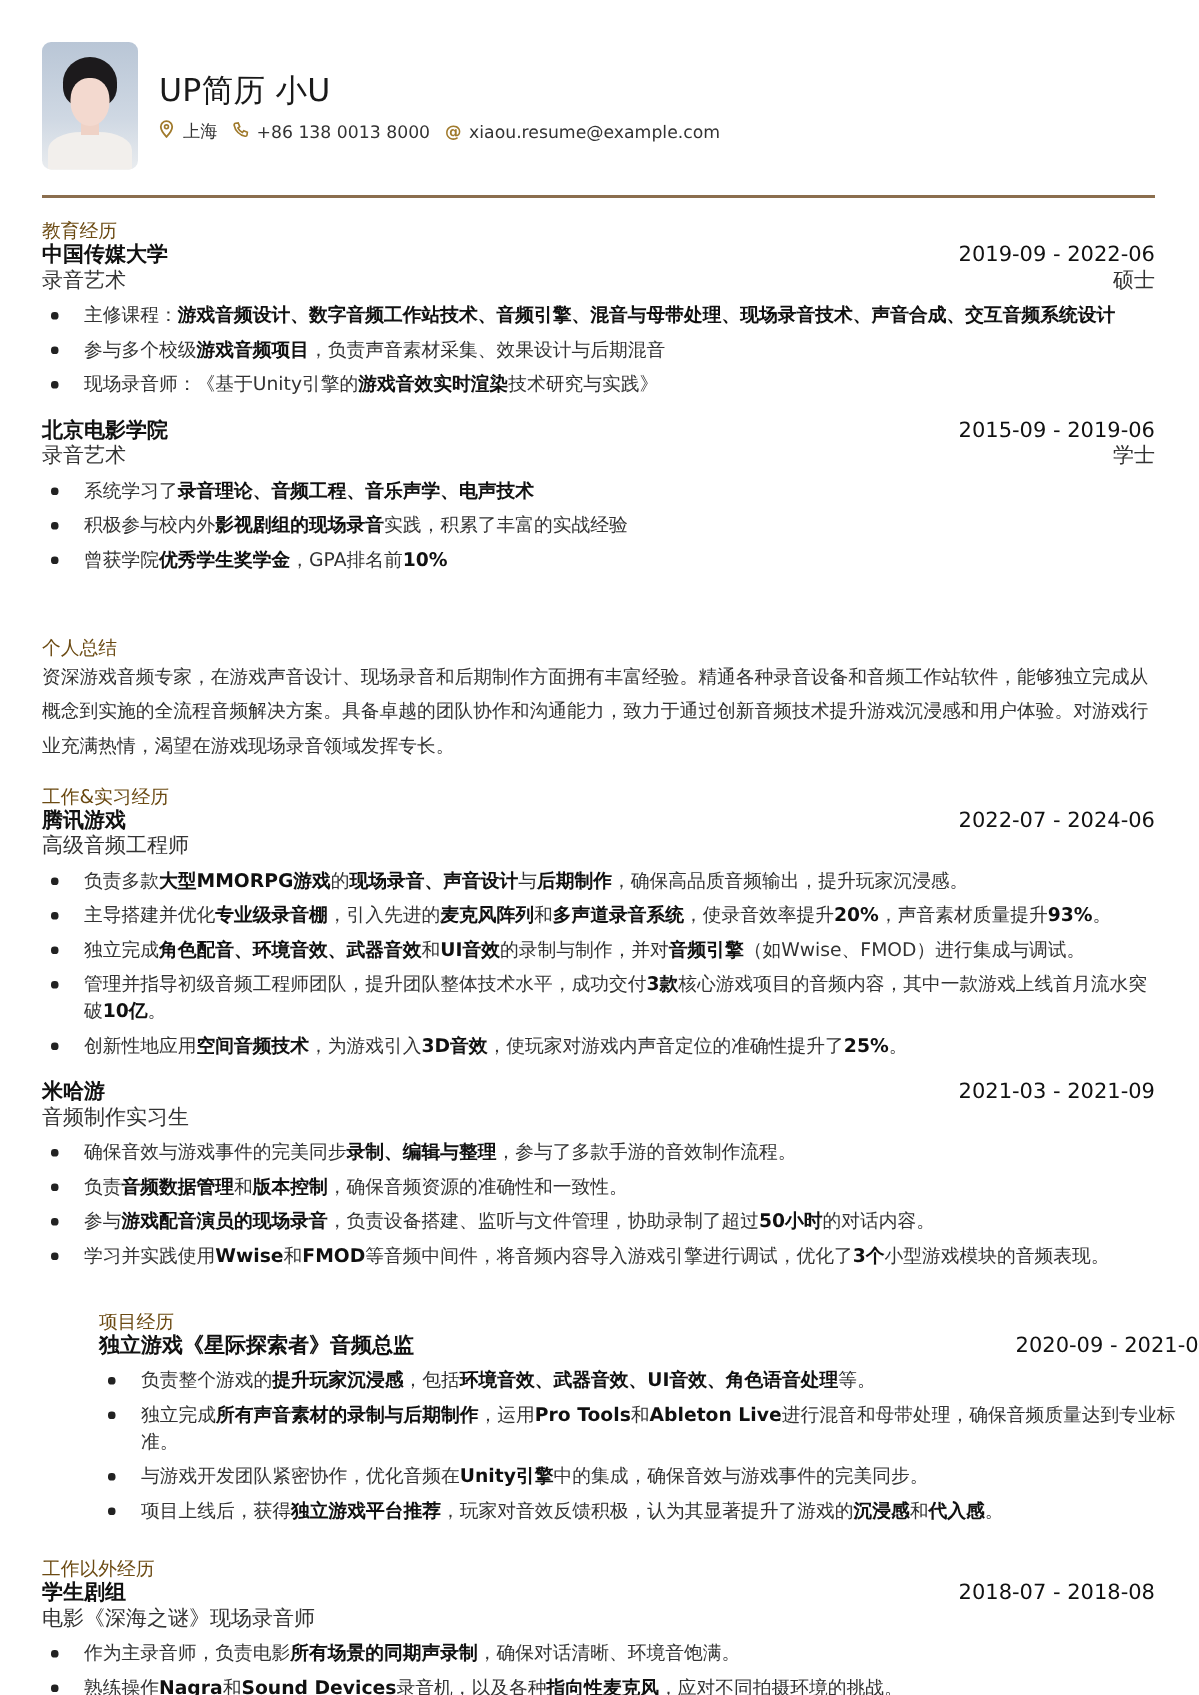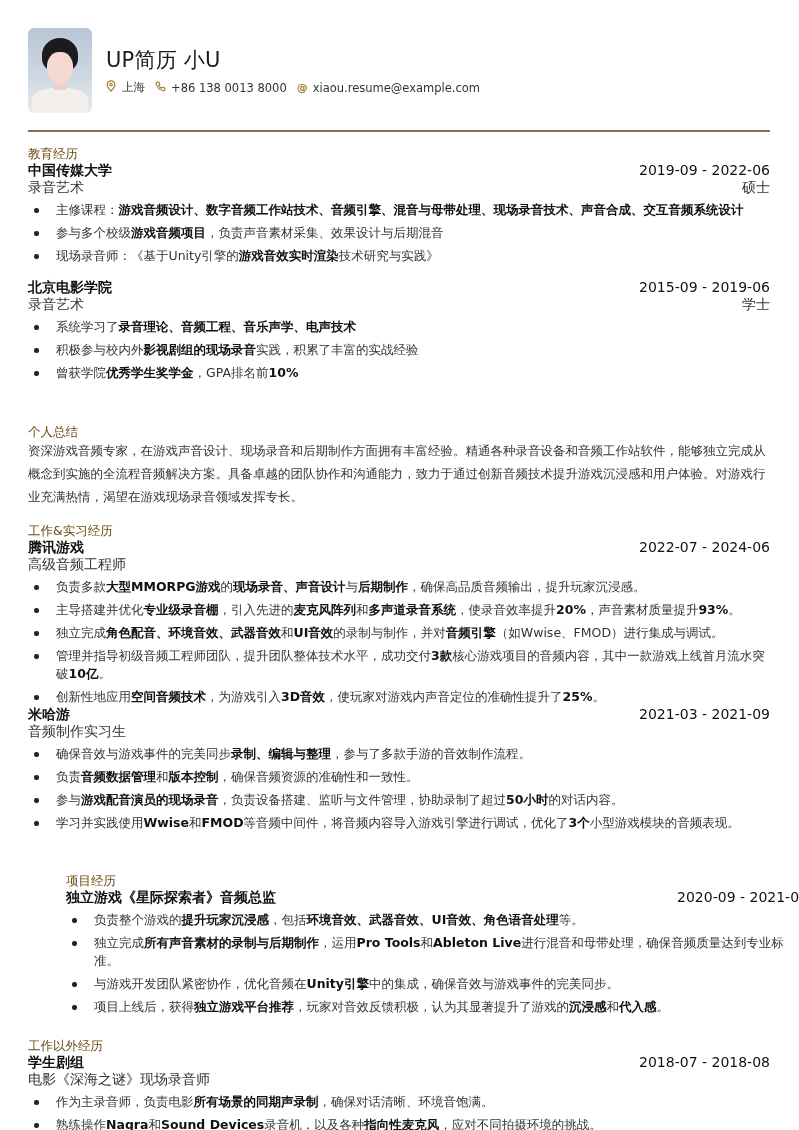--- a/index.html
+++ b/index.html
@@ -159,21 +159,21 @@
         </div>
       <ul class="bullets">
         <li><span>负责多款</span><b>大型MMORPG游戏</b><span>的</span><b>现场录音、声音设计</b><span>与</span><b>后期制作</b><span>，确保高品质音频输出，提升玩家沉浸感。</span></li>
         <li><span>主导搭建并优化</span><b>专业级录音棚</b><span>，引入先进的</span><b>麦克风阵列</b><span>和</span><b>多声道录音系统</b><span>，使录音效率提升</span><b>20%</b><span>，声音素材质量提升</span><b>93%</b><span>。</span></li>
         <li><span>独立完成</span><b>角色配音、环境音效、武器音效</b><span>和</span><b>UI音效</b><span>的录制与制作，并对</span><b>音频引擎</b><span>（如Wwise、FMOD）进行集成与调试。</span></li>
         <li><span>管理并指导初级音频工程师团队，提升团队整体技术水平，成功交付</span><b>3款</b><span>核心游戏项目的音频内容，其中一款游戏上线首月流水突破</span><b>10亿</b><span>。</span></li>
         <li><span>创新性地应用</span><b>空间音频技术</b><span>，为游戏引入</span><b>3D音效</b><span>，使玩家对游戏内声音定位的准确性提升了</span><b>25%</b><span>。</span></li>
       </ul>
     </div>
 
-    <div style="">
+    <div style="margin-top:14px;">
       <div class="row">
         <span class="org">米哈游</span>
         <span class="date">2021-03 - 2021-09</span>
       </div>
       <div class="row">
           <span class="sub">音频制作实习生</span>
         </div>
       <ul class="bullets">
         <li><span>确保音效与游戏事件的完美同步</span><b>录制、编辑与整理</b><span>，参与了多款手游的音效制作流程。</span></li>
         <li><span>负责</span><b>音频数据管理</b><span>和</span><b>版本控制</b><span>，确保音频资源的准确性和一致性。</span></li>

